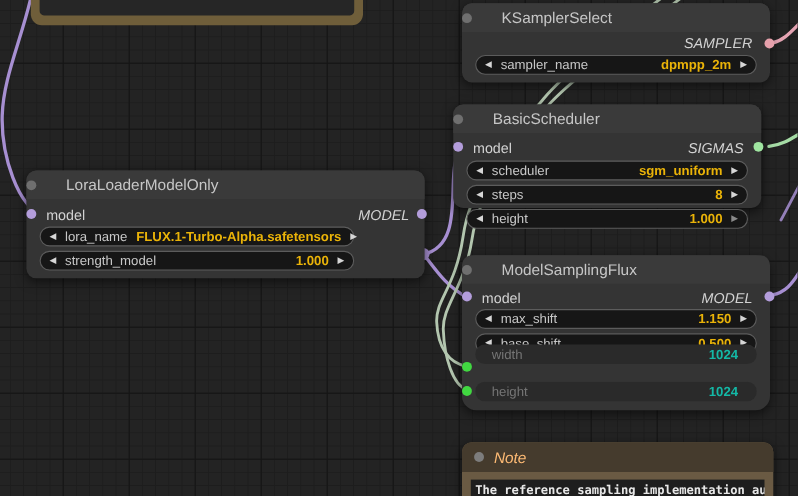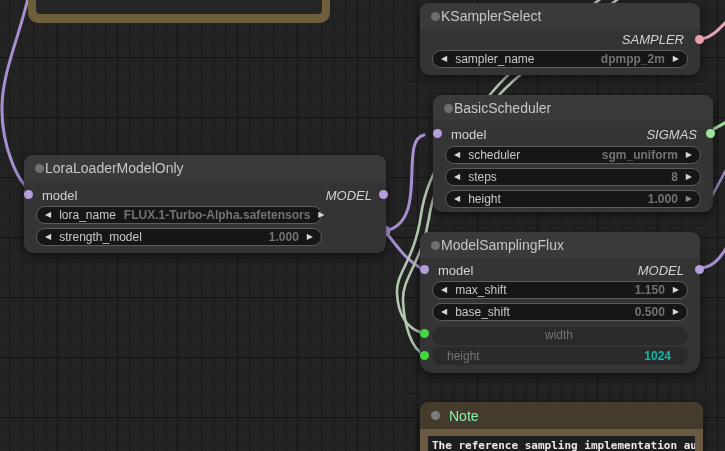--- a/index.html
+++ b/index.html
@@ -15,51 +15,51 @@
     background-size:60px 60px,60px 60px,12px 12px,12px 12px;
     background-position:-3px -3px;
   }
   #wires{position:absolute;left:0;top:0;z-index:0;}
   .node{
     position:absolute;background:#343434;border-radius:9px;
     box-shadow:0 3px 10px rgba(0,0,0,.55);z-index:1;
   }
   .titlebar{
     position:absolute;left:0;top:0;right:0;height:26px;background:#3a3a3a;
-    border-radius:9px 9px 0 0;display:flex;align-items:center;padding-left:11px;gap:1px;
+    border-radius:9px 9px 0 0;display:flex;align-items:center;gap:27px;
     box-sizing:border-box;
   }
   .collapse-dot{width:9px;height:9px;border-radius:50%;background:#6f6f6f;flex:0 0 auto;}
   .title{color:#c6c6c6;font-size:14px;white-space:nowrap;}
   .slot-label{position:absolute;font-size:13px;color:#d2d2d2;white-space:nowrap;}
   .slot-label.out{text-align:right;font-style:italic;}
   .dot{position:absolute;width:9px;height:9px;border-radius:50%;z-index:2;}
   .dot.model{background:#b39ddb;}
   .dot.sampler{background:#e6a0ab;}
   .dot.sigmas{background:#9fe5a0;}
   .dot.int{background:#41d841;}
   .pill{
     position:absolute;height:18px;background:#161616;border:1px solid #5c5c5c;
     border-radius:10px;display:flex;align-items:center;gap:8px;
     padding:0 8px;box-sizing:border-box;font-size:12px;color:#c8c8c8;white-space:nowrap;
   }
-  .pill .val{margin-left:auto;color:#737373;font-weight:700;}
+  .pill .val{margin-left:auto;color:#eab308;font-weight:700;}
   .arrow{font-size:8px;color:#d6d6d6;line-height:1;flex:0 0 auto;}
   .arrow.dim{color:#8a8a8a;}
   .pill.greyed{background:#2a2a2a;border-color:transparent;padding:0 16px 0 14px;}
   .pill.greyed .lbl{color:#757575;}
   .pill.greyed .val{color:#14b8a6;}
   
   .note-node{position:absolute;background:#6a5a43;border-radius:9px;z-index:1;box-shadow:0 3px 10px rgba(0,0,0,.55);}
   .note-titlebar{
     position:absolute;left:0;top:0;right:0;height:27px;background:#453b2d;
     border-radius:9px 9px 0 0;display:flex;align-items:center;padding-left:11px;gap:9px;box-sizing:border-box;
   }
   .note-titlebar .collapse-dot{background:#7d7d7d;}
-  .note-titlebar .title{color:#86efac;}
+  .note-titlebar .title{color:#fdba74;font-style:italic;}
   .note-body{
     position:absolute;left:8px;right:8px;top:34px;height:40px;background:#1e1e1e;
     font-family:"DejaVu Sans Mono",monospace;font-size:11px;font-weight:700;color:#e8e8e8;
     padding:3px 4px;box-sizing:border-box;white-space:nowrap;overflow:hidden;
   }
   
   .note-partial{
     position:absolute;left:28px;top:-40px;width:302px;height:63px;
     background:#6f5e3a;border-radius:10px;z-index:1;
   }
@@ -103,21 +103,21 @@
   <span class="slot-label out" style="right:16px;top:29px;">SAMPLER</span>
   <span class="dot sampler" style="right:-4px;top:32px;"></span>
   <div class="pill" style="left:12px;top:47px;width:256px;">
     <span class="arrow">◀</span>
     <span class="lbl">sampler_name</span>
     <span class="val">dpmpp_2m</span>
     <span class="arrow">▶</span>
   </div>
 </div>
 
-<div class="node" style="left:433px;top:95px;width:280px;height:117px;">
+<div class="node" style="left:412px;top:95px;width:280px;height:94px;">
   <div class="titlebar">
     <span class="collapse-dot"></span>
     <span class="title">BasicScheduler</span>
   </div>
   <span class="dot model" style="left:0px;top:34px;"></span>
   <span class="slot-label" style="left:18px;top:32px;">model</span>
   <span class="slot-label out" style="right:16px;top:32px;">SIGMAS</span>
   <span class="dot sigmas" style="right:-2px;top:34px;"></span>
   <div class="pill" style="left:12px;top:51px;width:256px;">
     <span class="arrow">◀</span>
@@ -177,21 +177,21 @@
     <span class="val">1.150</span>
     <span class="arrow">▶</span>
   </div>
   <div class="pill" style="left:12px;top:71px;width:256px;">
     <span class="arrow">◀</span>
     <span class="lbl">base_shift</span>
     <span class="val">0.500</span>
     <span class="arrow">▶</span>
   </div>
   <span class="dot int" style="left:0px;top:97px;"></span>
-  <div class="pill greyed" style="left:12px;top:95px;width:256px;flex-direction:column;">
+  <div class="pill greyed" style="left:12px;top:81px;width:256px;">
     <span class="lbl">width</span>
     <span class="val">1024</span>
   </div>
   <span class="dot int" style="left:0px;top:119px;"></span>
   <div class="pill greyed" style="left:12px;top:115px;width:256px;">
     <span class="lbl">height</span>
     <span class="val">1024</span>
   </div>
 </div>
 

